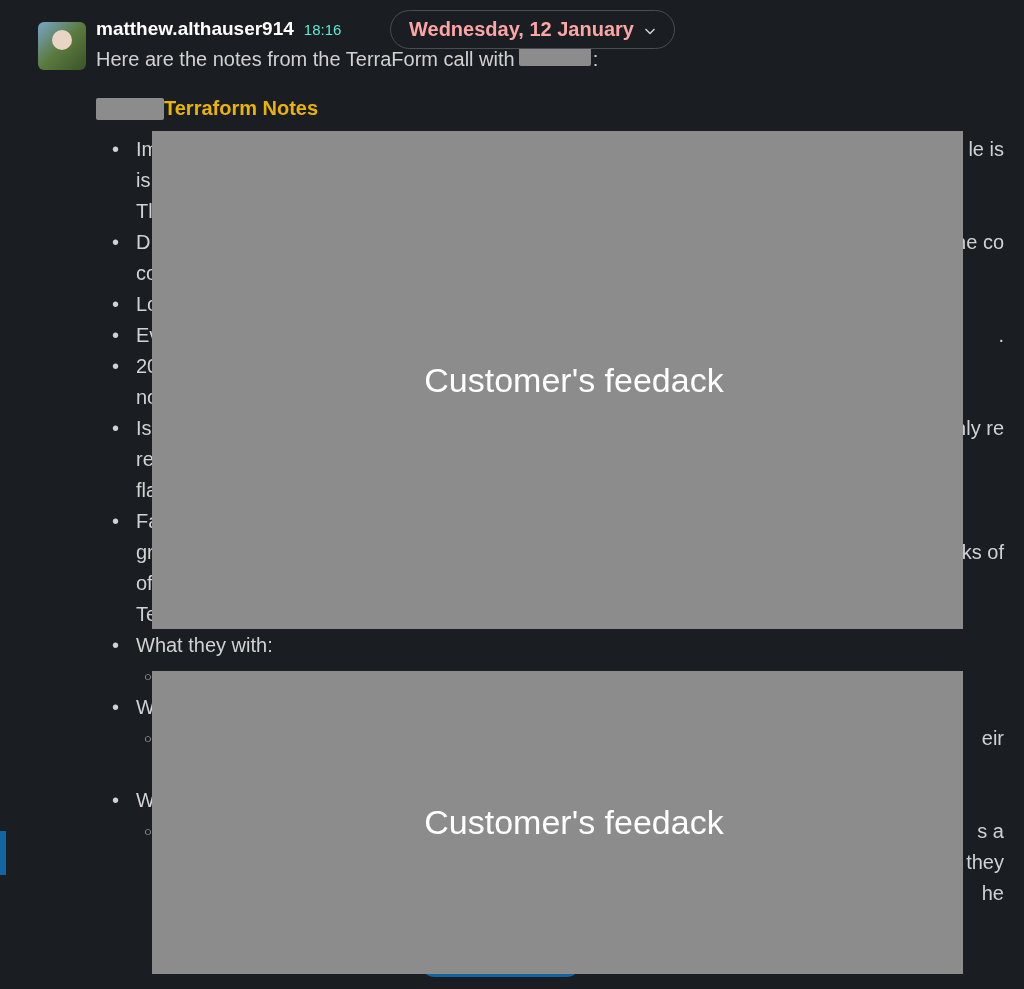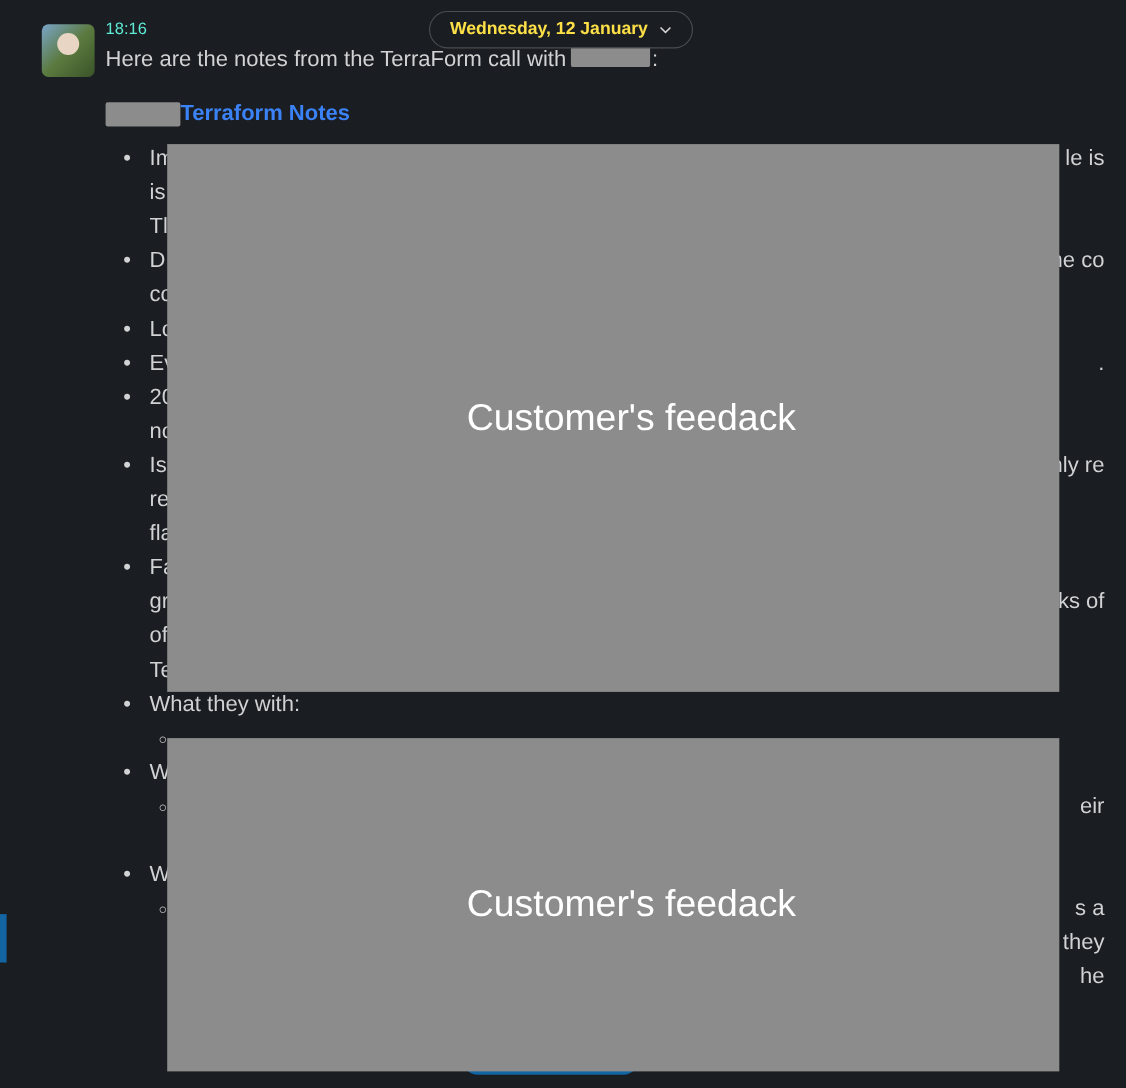--- a/index.html
+++ b/index.html
@@ -71,21 +71,21 @@
     }
     .redact-inline {
       display: inline-block;
       background: #8c8c8c;
       height: 22px;
       vertical-align: middle;
       border-radius: 2px;
     }
     .notes-title {
       font-weight: 800;
-      color: #3b82f6;
+      color: #eab308;
       font-size: 20px;
       margin-top: 18px;
       margin-bottom: 10px;
       display: flex;
       align-items: center;
     }
     ul.bullets {
       list-style: none;
       padding-left: 0;
     }
@@ -132,22 +132,22 @@
       border: 1px solid #4a4d51;
       border-radius: 24px;
       padding: 7px 18px;
       display: flex;
       align-items: center;
       gap: 10px;
       cursor: pointer;
       z-index: 50;
     }
     .date-pill-text {
-      color: #fde047;
-      font-size: 16px;
+      color: #fca5a5;
+      font-size: 20px;
       font-weight: 600;
     }
     .chevron {
       width: 12px;
       height: 12px;
       position: relative;
     }
     .chevron svg {
       fill: #d1d2d3;
     }
@@ -210,20 +210,21 @@
       </svg>
   </span>
 </div>
 
 <div class="left-indicator"></div>
 
 <div class="message-container">
   <div class="avatar"></div>
   <div class="message-content">
     <div class="header-row">
+      <span class="username">matthew.althauser914</span>
       <span class="timestamp">18:16</span>
     </div>
     <div class="body-text">
       <div class="intro-line">
         <span>Here are the notes from the TerraForm call with </span>
         <span class="redact-inline" style="width:72px;margin:0 2px 0 4px"></span>
         <span>:</span>
       </div>
 
       <div class="notes-title">

